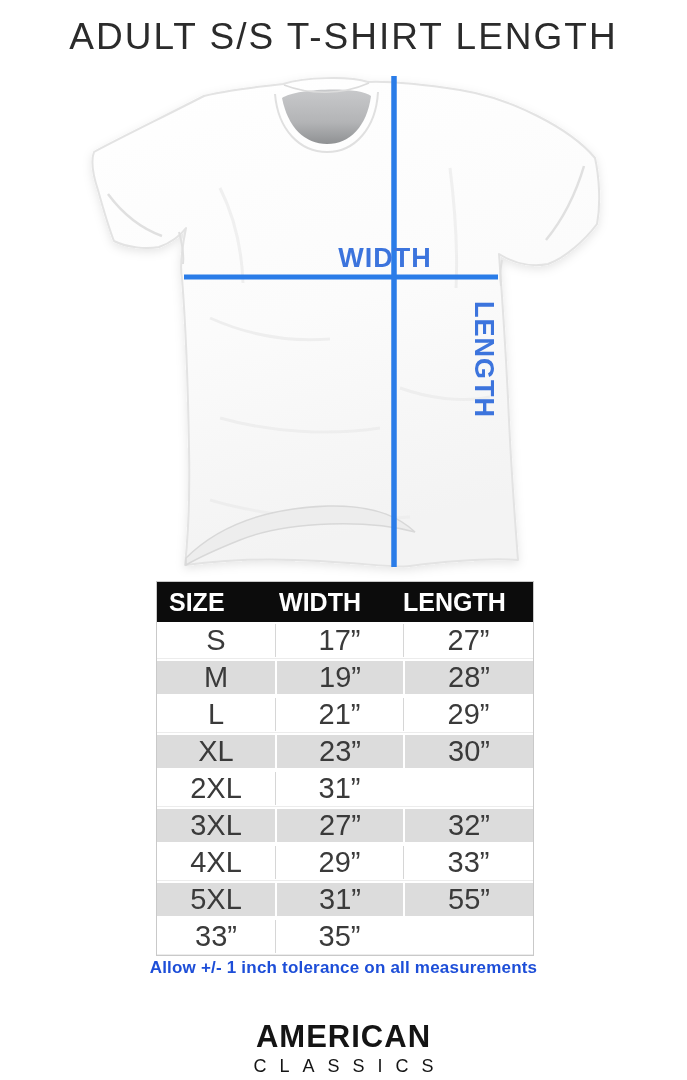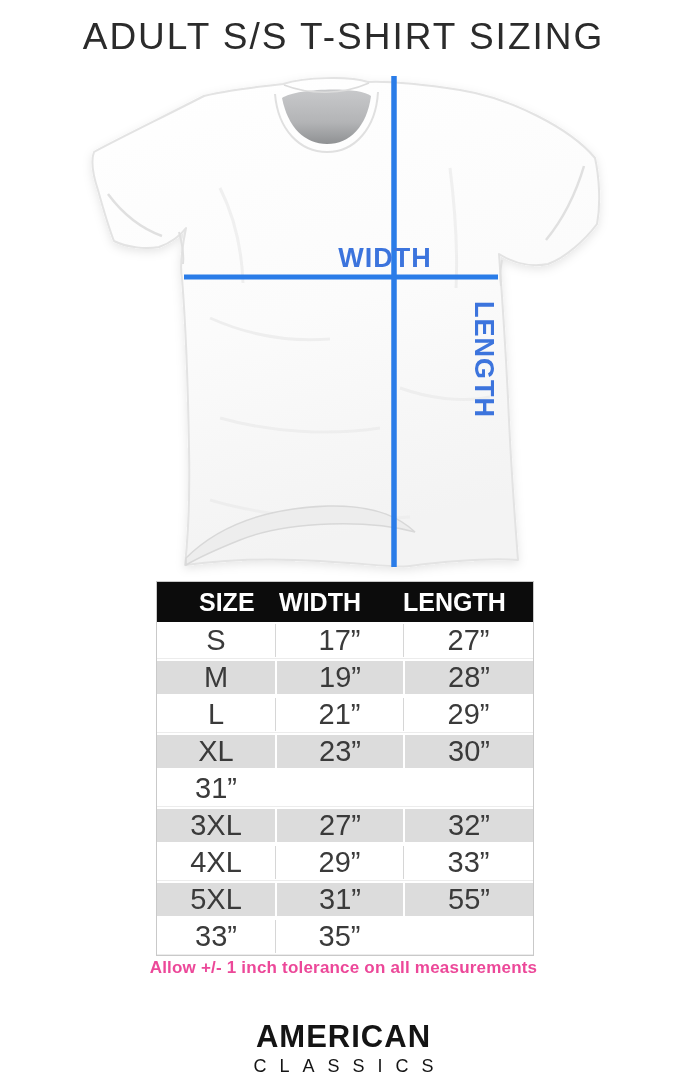--- a/index.html
+++ b/index.html
@@ -30,47 +30,47 @@
   
   .size-table {
     position:absolute; left:156px; top:581px; width:378px;
     border:1px solid #c9c9c9; background:#fff;
   }
   .thead {
     display:grid; grid-template-columns:118px 128px 130px;
     height:40px; background:#0c0c0c; color:#ffffff;
     font-weight:700; font-size:25px; align-items:center;
   }
-  .thead .th-size { padding-left:12px; text-align:left;margin-left:30px; }
+  .thead .th-size { padding-left:12px; text-align:left; }
   .thead .th-mid, .thead .th-last { text-align:center; padding-right:38px; }
   .trow {
     display:grid; grid-template-columns:118px 128px 130px;
     height:37px; align-items:center; text-align:center;
     font-size:29px; font-weight:300; color:#3a3a3a; background:#ffffff;
   }
   .trow:not(.alt) .cell + .cell { border-left:1px solid #d6d6d6; }
   .trow:not(.alt) { border-bottom:1px solid #ececec; }
   .trow.alt { background:#dcdcdc; border-top:2px solid #ffffff; border-bottom:2px solid #ffffff; }
   .trow.alt .cell { height:100%; display:flex; align-items:center; justify-content:center; }
   .trow.alt .cell + .cell { border-left:2px solid #ffffff; }
   
   .tolerance-note {
     position:absolute; top:958px; left:0; width:687px; text-align:center;
-    color:#ec4899; font-weight:700; font-size:17px; letter-spacing:0.2px;
+    color:#1d4ed8; font-weight:700; font-size:17px; letter-spacing:0.2px;
   }
   .brand { position:absolute; top:995px; left:0; width:687px; text-align:center; color:#141414; }
   .brand-line1 { font-size:31px; font-weight:900; letter-spacing:1px;margin-top:24px; }
   .brand-line2 { font-size:18px; font-weight:400; letter-spacing:13px; padding-left:13px; margin-top:1px; }
 </style>
 </head>
 <body>
 
 <div class="canvas">
 
-  <div class="page-title">ADULT S/S T-SHIRT SIZING</div>
+  <div class="page-title">ADULT S/S T-SHIRT LENGTH</div>
 
   <div class="shirt-wrap">
     <svg width="545" height="512" viewBox="0 0 545 512">
       <defs>
         <linearGradient id="shirtGrad" x1="0" y1="0" x2="0.25" y2="1">
           <stop offset="0" stop-color="#ffffff"></stop>
           <stop offset="0.55" stop-color="#fbfbfb"></stop>
           <stop offset="1" stop-color="#f3f3f3"></stop>
         </linearGradient>
         <linearGradient id="collarGrad" x1="0" y1="0" x2="0" y2="1">
@@ -153,20 +153,21 @@
       <div class="cell">L</div>
       <div class="cell">21”</div>
       <div class="cell">29”</div>
     </div>
     <div class="trow alt">
       <div class="cell">XL</div>
       <div class="cell">23”</div>
       <div class="cell">30”</div>
     </div>
     <div class="trow">
+      <div class="cell">2XL</div>
       <div class="cell">31”</div>
     </div>
     <div class="trow alt">
       <div class="cell">3XL</div>
       <div class="cell">27”</div>
       <div class="cell">32”</div>
     </div>
     <div class="trow">
       <div class="cell">4XL</div>
       <div class="cell">29”</div>

